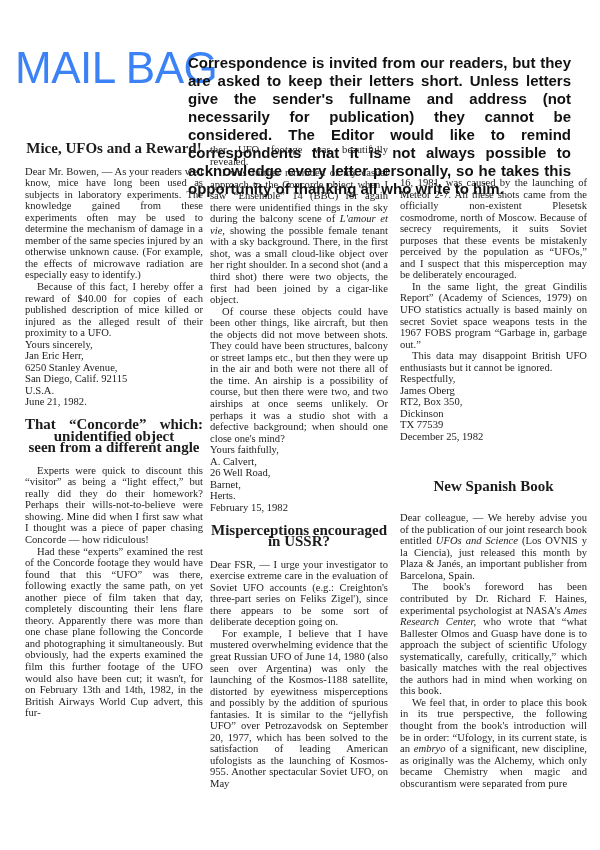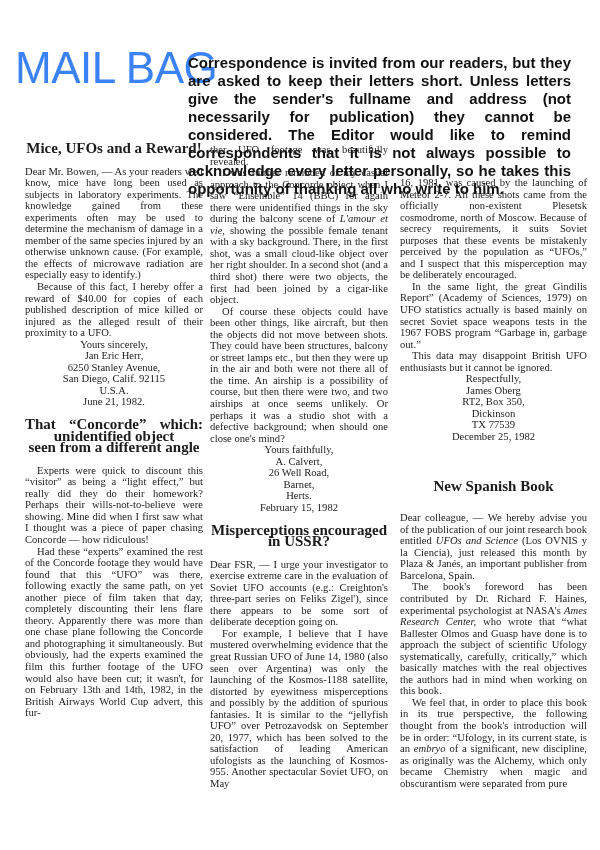--- a/index.html
+++ b/index.html
@@ -23,21 +23,21 @@
   .col-left { left: 25px; }
   .col-mid { left: 210px; top: 144px; }
   .col-right { left: 400px; top: 145px; width: 187px; margin-top: 32px; }
   .col p { margin: 0; }
   .indent { text-indent: 12px; }
   .heading {
     font-weight: 700; text-align: center; margin: 0;
     font-family: "Liberation Serif", serif; font-size: 15px; line-height: 11.55px;
   }
   .heading-justify { text-align: justify; text-align-last: center; }
-  .sig { text-align: center; }
+  .sig { text-align: left; }
   .sig .name { font-weight: 400; }
   .gap-s { height: 11px; }
   em, .italic { font-style: italic; }
 </style>
 </head>
 <body>
 
 <div>
   <div class="masthead-title">MAIL BAG</div>
   <div class="masthead-note">Correspondence is invited from our readers, but they are asked to keep their letters short. Unless letters give the sender's fullname and address (not necessarily for publication) they cannot be considered. The Editor would like to remind correspondents that it is not always possible to acknowledge every letter personally, so he takes this opportunity of thanking all who write to him.</div>

